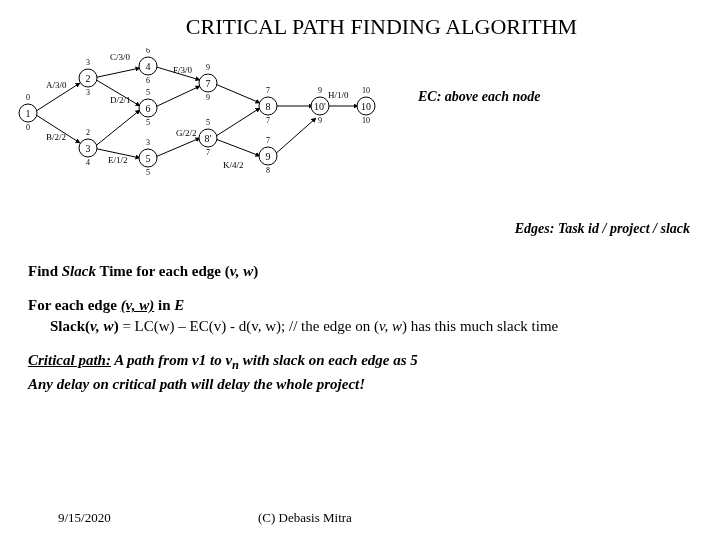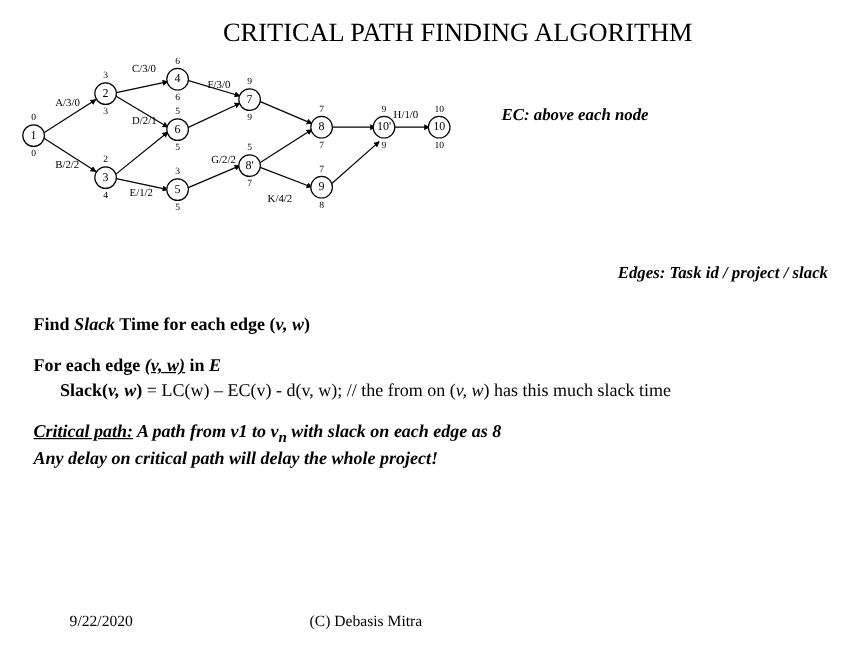--- a/index.html
+++ b/index.html
@@ -191,29 +191,29 @@
 
   <div class="section bold">
     <span>Find </span><span class="ital">Slack</span><span> Time for each edge (</span><span class="ital">v, w</span><span>)</span>
   </div>
 
   <div class="section">
     <div>
       <span class="bold">For each edge </span><span class="boldital underline">(v, w)</span><span class="bold"> in </span><span class="boldital">E</span>
     </div>
     <div class="indent">
-      <span class="bold">Slack(</span><span class="boldital">v, w</span><span class="bold">) </span><span> = LC(w) – EC(v) - d(v, w);   // the from on (</span><span class="ital">v, w</span><span>) has this much slack time</span>
+      <span class="bold">Slack(</span><span class="boldital">v, w</span><span class="bold">) </span><span> = LC(w) – EC(v) - d(v, w);   // the edge on (</span><span class="ital">v, w</span><span>) has this much slack time</span>
     </div>
   </div>
 
   <div class="section boldital">
     <div>
-      <span class="underline">Critical path:</span><span> A path from </span><span>v1</span><span> to </span><span>v</span><sub>n</sub><span> with slack on each edge as 8</span>
+      <span class="underline">Critical path:</span><span> A path from </span><span>v1</span><span> to </span><span>v</span><sub>n</sub><span> with slack on each edge as 5</span>
     </div>
     <div>Any delay on critical path will delay the whole project!</div>
   </div>
 
 </div>
 
 <div class="footer">
-  <div class="date">9/22/2020</div>
+  <div class="date">9/15/2020</div>
   <div class="copy">(C) Debasis Mitra</div>
 </div>
 
 </body></html>

